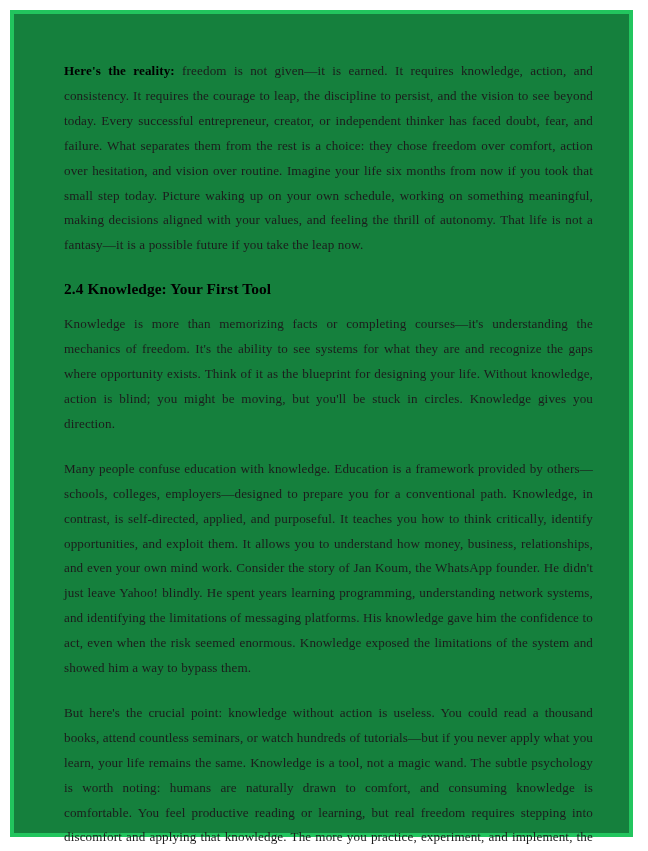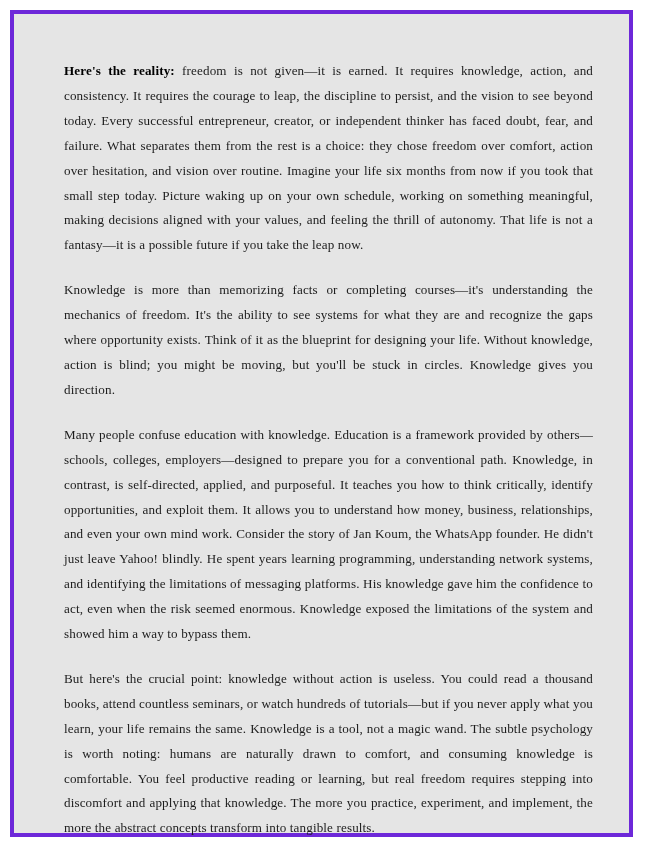--- a/index.html
+++ b/index.html
@@ -14,23 +14,23 @@
     color: #1a1a1a;
     overflow: hidden;
   }
 
   .page-frame {
     position: absolute;
     left: 10px;
     top: 10px;
     width: 623px;
     height: 827px;
-    border: 4px solid #6d28d9;
+    border: 4px solid #22c55e;
     box-sizing: border-box;
-    background: #e5e5e5;
+    background: #15803d;
   }
 
   .page-content {
     position: absolute;
     left: 50px;
     top: 45px;
     width: 529px;
     box-sizing: border-box;
   }
 
@@ -64,20 +64,21 @@
   }
 </style>
 </head>
 <body>
 
 <div class="page-frame">
   <div class="page-content">
 
     <p class="body-text"><span class="lead-in">Here's the reality:</span><span> freedom is not given—it is earned. It requires knowledge, action, and consistency. It requires the courage to leap, the discipline to persist, and the vision to see beyond today. Every successful entrepreneur, creator, or independent thinker has faced doubt, fear, and failure. What separates them from the rest is a choice: they chose freedom over comfort, action over hesitation, and vision over routine. Imagine your life six months from now if you took that small step today. Picture waking up on your own schedule, working on something meaningful, making decisions aligned with your values, and feeling the thrill of autonomy. That life is not a fantasy—it is a possible future if you take the leap now.</span></p>
 
+    <h2 class="section-heading">2.4 Knowledge: Your First Tool</h2>
 
     <p class="body-text">Knowledge is more than memorizing facts or completing courses—it's understanding the mechanics of freedom. It's the ability to see systems for what they are and recognize the gaps where opportunity exists. Think of it as the blueprint for designing your life. Without knowledge, action is blind; you might be moving, but you'll be stuck in circles. Knowledge gives you direction.</p>
 
     <p class="body-text">Many people confuse education with knowledge. Education is a framework provided by others—schools, colleges, employers—designed to prepare you for a conventional path. Knowledge, in contrast, is self-directed, applied, and purposeful. It teaches you how to think critically, identify opportunities, and exploit them. It allows you to understand how money, business, relationships, and even your own mind work. Consider the story of Jan Koum, the WhatsApp founder. He didn't just leave Yahoo! blindly. He spent years learning programming, understanding network systems, and identifying the limitations of messaging platforms. His knowledge gave him the confidence to act, even when the risk seemed enormous. Knowledge exposed the limitations of the system and showed him a way to bypass them.</p>
 
     <p class="body-text tight">But here's the crucial point: knowledge without action is useless. You could read a thousand books, attend countless seminars, or watch hundreds of tutorials—but if you never apply what you learn, your life remains the same. Knowledge is a tool, not a magic wand. The subtle psychology is worth noting: humans are naturally drawn to comfort, and consuming knowledge is comfortable. You feel productive reading or learning, but real freedom requires stepping into discomfort and applying that knowledge. The more you practice, experiment, and implement, the more the abstract concepts transform into tangible results.</p>
 
   </div>
 </div>
 

